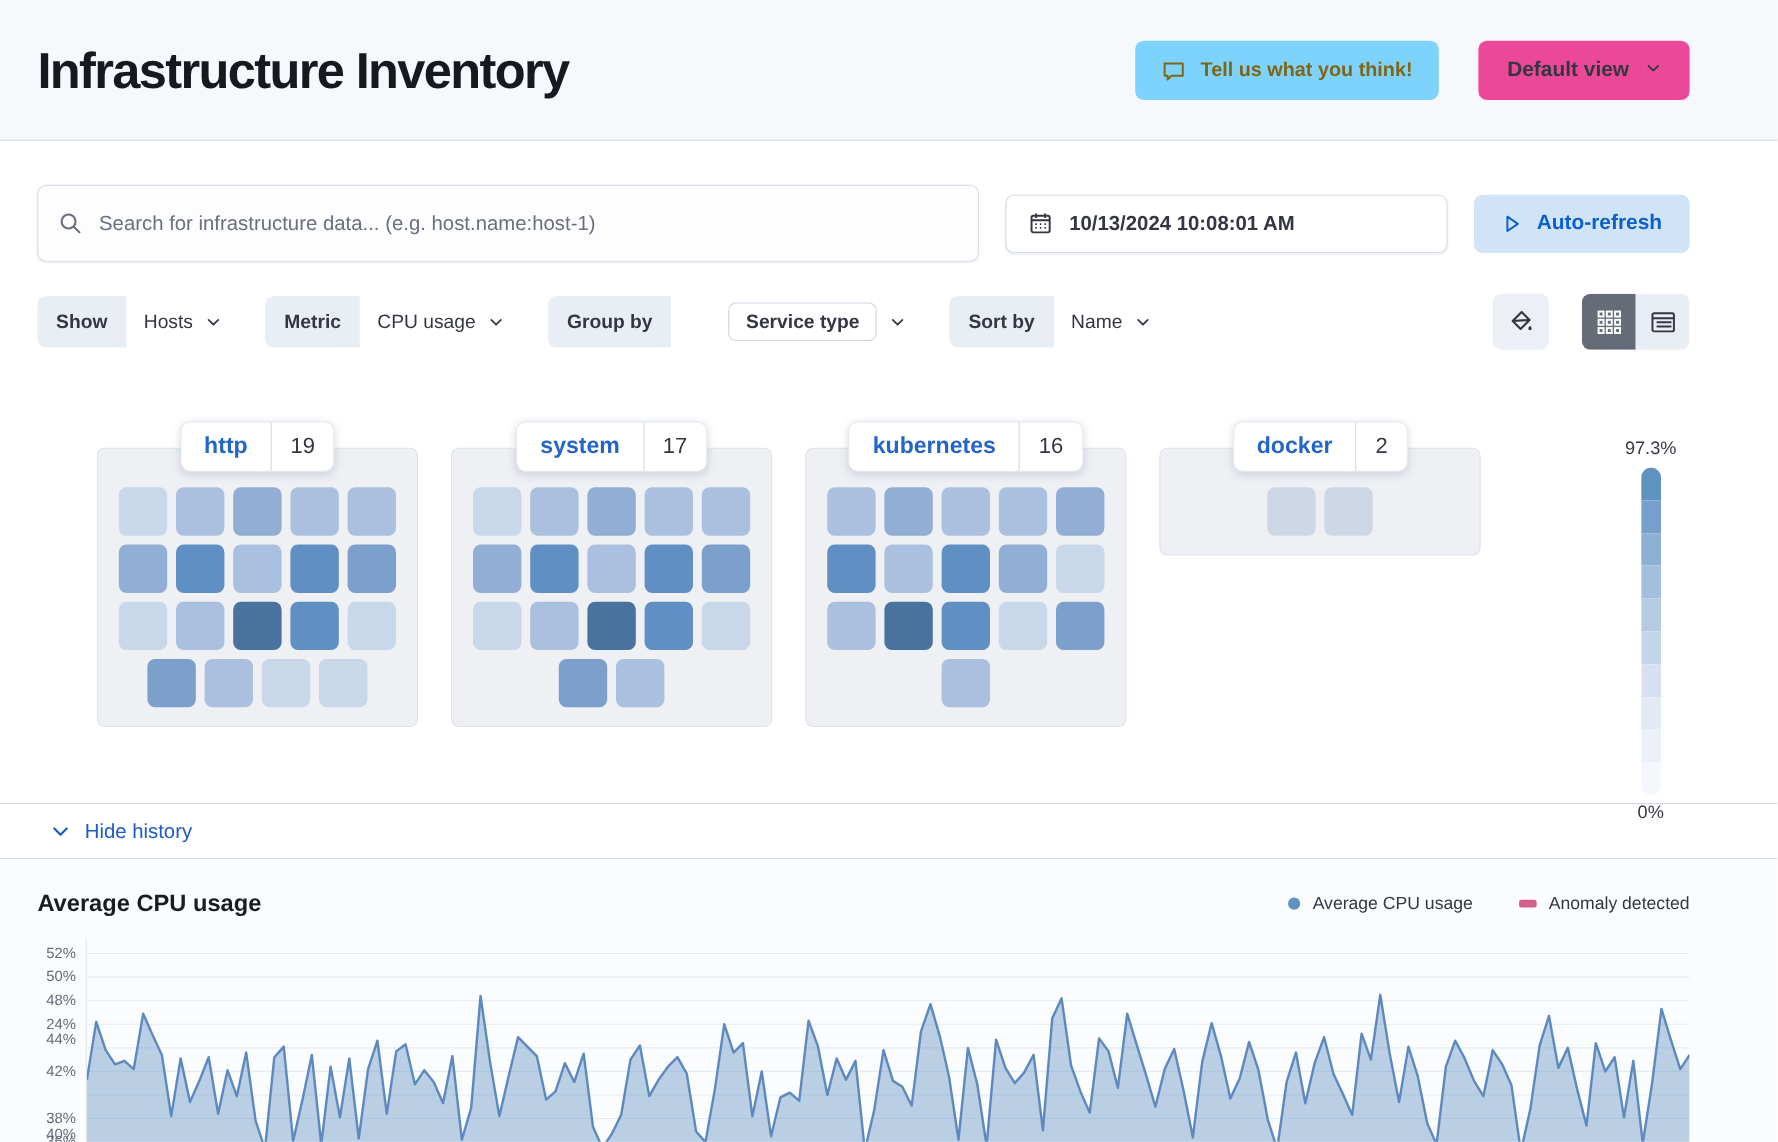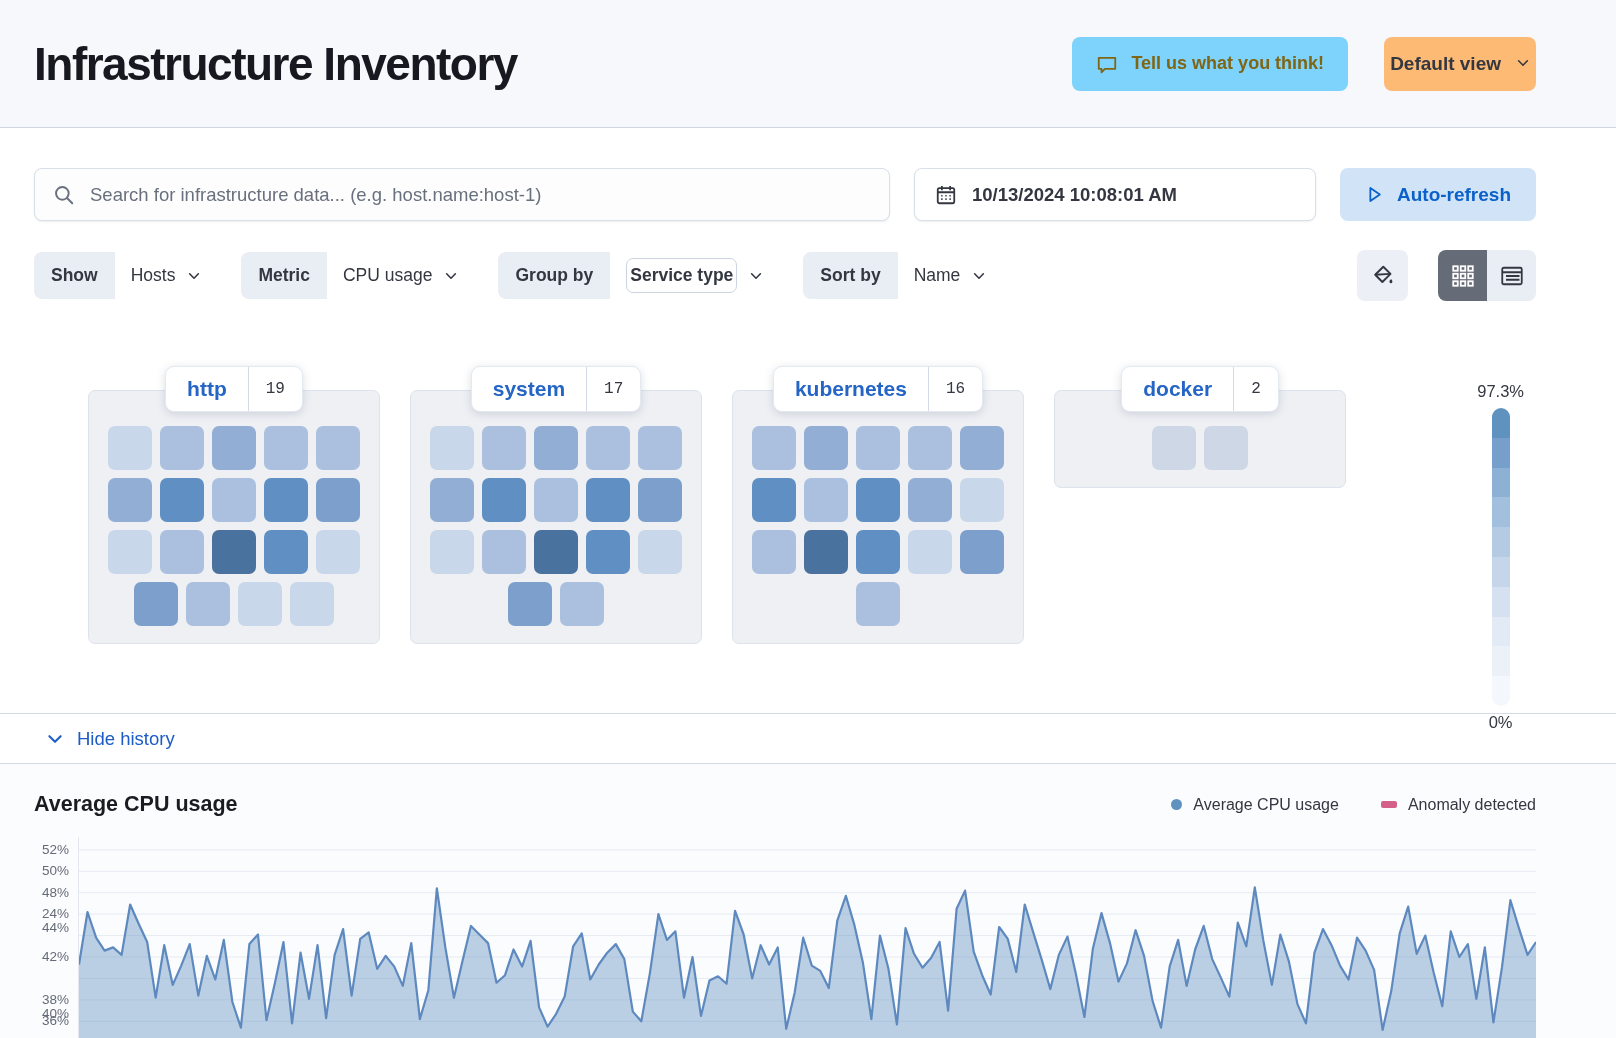--- a/index.html
+++ b/index.html
@@ -17,32 +17,32 @@
     padding:0 80px 0 34px;
   }
   .page-title { font-size:46px; font-weight:800; color:#16191f; letter-spacing:-1.5px; }
   .header-actions { display:flex; align-items:center; gap:36px; }
   .feedback-btn {
     background:#7dd3fc; color:#7f6514; font-weight:700; font-size:18px;
     border:none; border-radius:8px; padding:0 24px; height:54px;
     display:flex; align-items:center; gap:13px; cursor:pointer;
   }
   .view-btn {
-    background:#fdba74; color:#343741; font-weight:700; font-size:19px;
-    border:none; border-radius:8px; padding:0 6px; height:54px;
+    background:#ec4899; color:#343741; font-weight:700; font-size:19px;
+    border:none; border-radius:8px; padding:0 26px; height:54px;
     display:flex; align-items:center; gap:15px; cursor:pointer;
   }
 
   
   .controls-row {
     display:flex; gap:24px; align-items:center;
     padding:40px 80px 0 34px;
   }
   .search-box {
-    flex:1; height:53px; background:#fdfdfe; border:1px solid #d8dfe9;
+    flex:1; height:70px; background:#fdfdfe; border:1px solid #d8dfe9;
     border-radius:8px; display:flex; align-items:center; gap:15px; padding:0 18px;
     box-shadow:0 1px 2px rgba(152,162,179,0.18);
   }
   .search-placeholder { color:#69707d; font-size:18.5px; }
   .date-btn {
     width:402px; height:53px; background:#ffffff; border:1px solid #d8dfe9;
     border-radius:8px; display:flex; align-items:center; gap:15px; padding:0 20px;
     font-size:18.5px; font-weight:600; color:#343741; cursor:pointer;
     box-shadow:0 1px 2px rgba(152,162,179,0.18);
   }
@@ -58,21 +58,21 @@
   .filter-label {
     background:#e9edf4; border-radius:8px 0 0 8px; padding:13px 17px;
     font-weight:700; font-size:17.5px; color:#343741;
   }
   .filter-value {
     display:flex; align-items:center; gap:12px; padding:13px 16px;
     font-size:17.5px; color:#343741; cursor:pointer;
   }
   .value-pill {
     border:1px solid #ccd4e2; border-radius:7px; background:#fff;
-    padding:6px 3px; font-weight:600;
+    padding:6px 15px; font-weight:600;margin-left:36px;
   }
   .chev { width:14px; height:14px; }
   .flex-spacer { flex:1; }
   .icon-btn {
     width:51px; height:51px; background:#eceff5; border:none; border-radius:8px;
     display:grid; place-items:center; cursor:pointer;
   }
   .view-toggle { display:flex; border-radius:8px; overflow:hidden; margin-left:30px; }
   .toggle-seg { width:49px; height:51px; display:grid; place-items:center; border:none; cursor:pointer; }
   .toggle-seg.active { background:#656c78; }
@@ -85,21 +85,21 @@
     padding-left:88px; margin-top:60px;
   }
   .group { display:flex; flex-direction:column; align-items:center; width:292px; }
   .group-badge {
     z-index:2; background:#ffffff; border:1px solid #e4e9f1; border-radius:9px;
     box-shadow:0 2px 8px rgba(109,120,140,0.25);
     display:flex; align-items:stretch; cursor:pointer;
   }
   .badge-name { color:#2565c6; font-weight:700; font-size:21px; padding:10px 21px; display:flex; align-items:center; }
   .badge-divider { width:1px; background:#d3dae6; }
-  .badge-count { font-size:16px; color:#343741; padding:10px 17px; display:flex; align-items:center;font-family:Liberation Mono, monospace; }
+  .badge-count { font-size:20px; color:#343741; padding:10px 17px; display:flex; align-items:center; }
   .group-panel {
     margin-top:-22px; width:100%;
     background:#eef0f4; border:1px solid #dde3ec; border-radius:7px;
     padding:35px 12px 17px; display:flex; flex-direction:column; gap:8px; align-items:center;
   }
   .tile-row { display:flex; gap:8px; justify-content:center; }
   .tile { width:44px; height:44px; border-radius:7px; cursor:pointer; }
 
   .color-legend {
     position:absolute; top:16px; right:92px;

